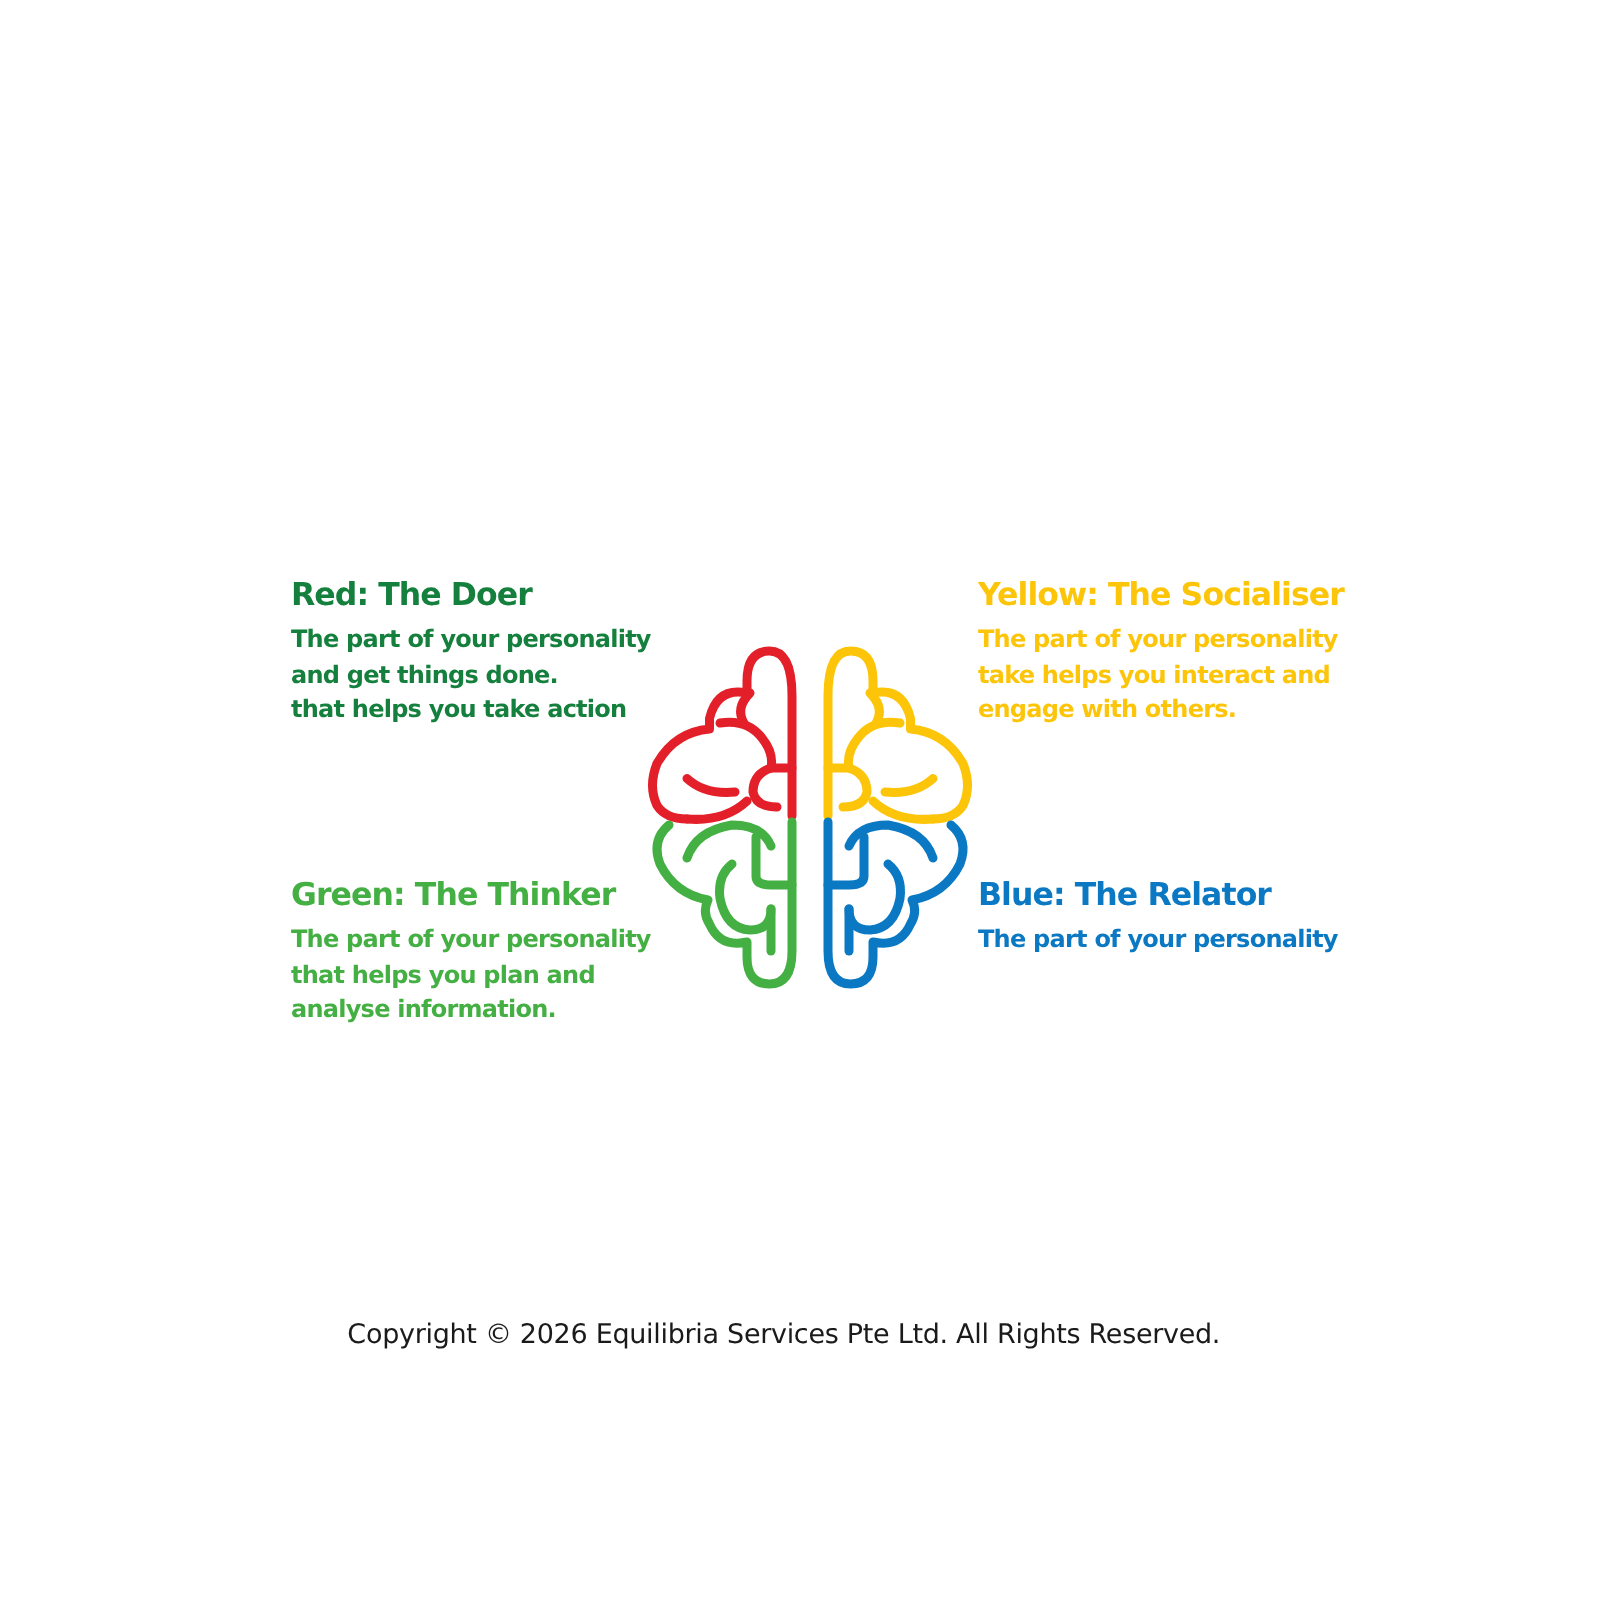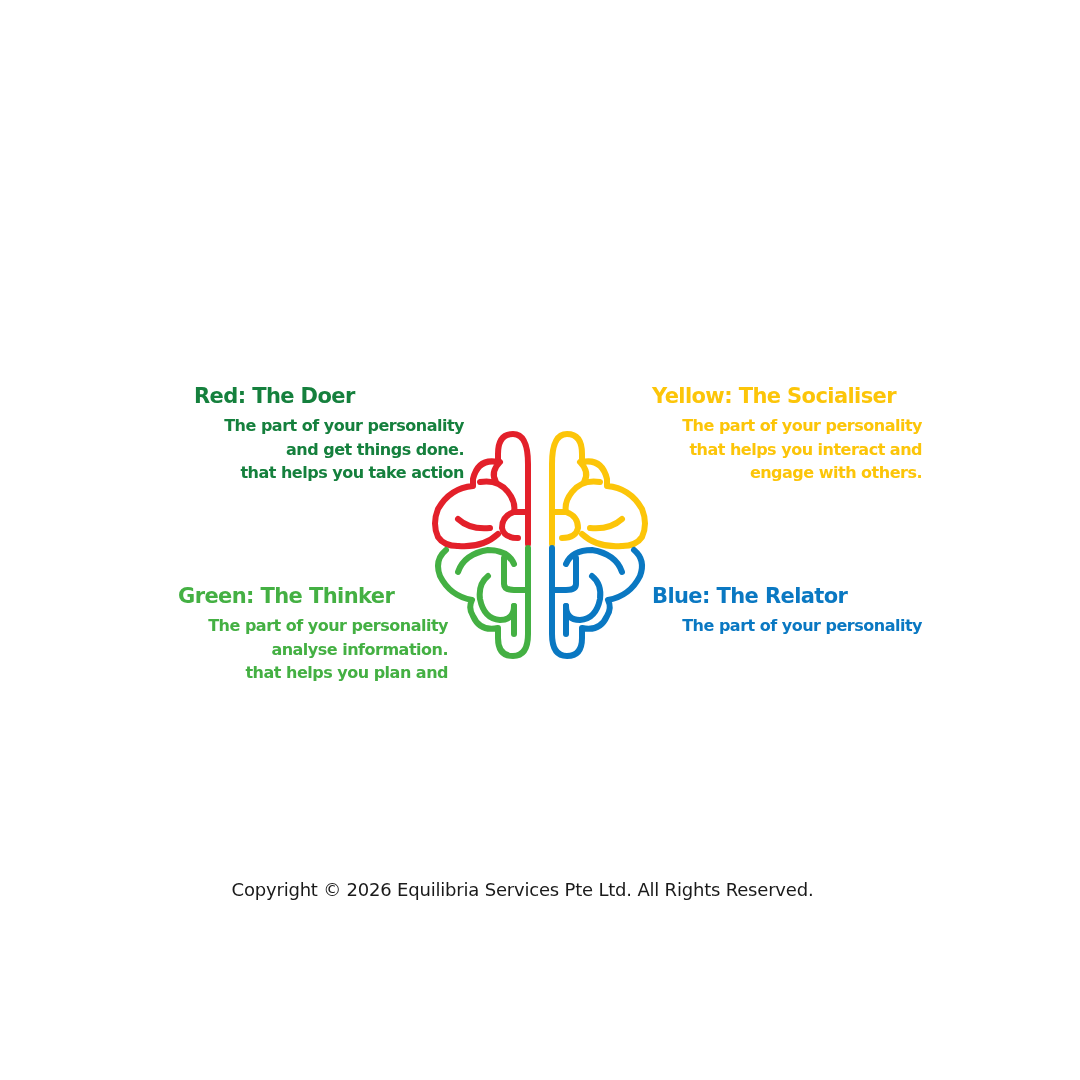--- a/index.html
+++ b/index.html
@@ -27,29 +27,28 @@
       margin: 0;
       white-space: nowrap;
     }
     .panel .desc {
       font-family: "DejaVu Sans", sans-serif;
       font-weight: bold;
       font-size: 16px;
       letter-spacing: -0.5px;
       line-height: 23.5px;
       margin: 5px 0 0 0;
-      text-align: right;
     }
     .panel .desc span {
       display: block;
       white-space: nowrap;
     }
     #panel-red    { left: 194px; top: 383px; color: #15803d; }
     #panel-yellow { left: 652px; top: 383px; color: #fcc509; }
-    #panel-green  { left: 178px; top: 583px; color: #44b043; }
+    #panel-green  { left: 194px; top: 583px; color: #44b043; }
     #panel-blue   { left: 652px; top: 583px; color: #0a78c2; }
 
     #brain {
       position: absolute;
       left: 428px;
       top: 424px;
       width: 224px;
       height: 240px;
     }
     #brain path {
@@ -81,31 +80,31 @@
     <span>The part of your personality</span>
     <span>and get things done.</span>
     <span>that helps you take action</span>
   </p>
 </div>
 
 <div id="panel-yellow" class="panel">
   <h2 class="title">Yellow: The Socialiser</h2>
   <p class="desc">
     <span>The part of your personality</span>
-    <span>that helps you interact and</span>
+    <span>take helps you interact and</span>
     <span>engage with others.</span>
   </p>
 </div>
 
 <div id="panel-green" class="panel">
   <h2 class="title">Green: The Thinker</h2>
   <p class="desc">
     <span>The part of your personality</span>
+    <span>that helps you plan and</span>
     <span>analyse information.</span>
-    <span>that helps you plan and</span>
   </p>
 </div>
 
 <div id="panel-blue" class="panel">
   <h2 class="title">Blue: The Relator</h2>
   <p class="desc">
     <span>The part of your personality</span>
   </p>
 </div>
 

